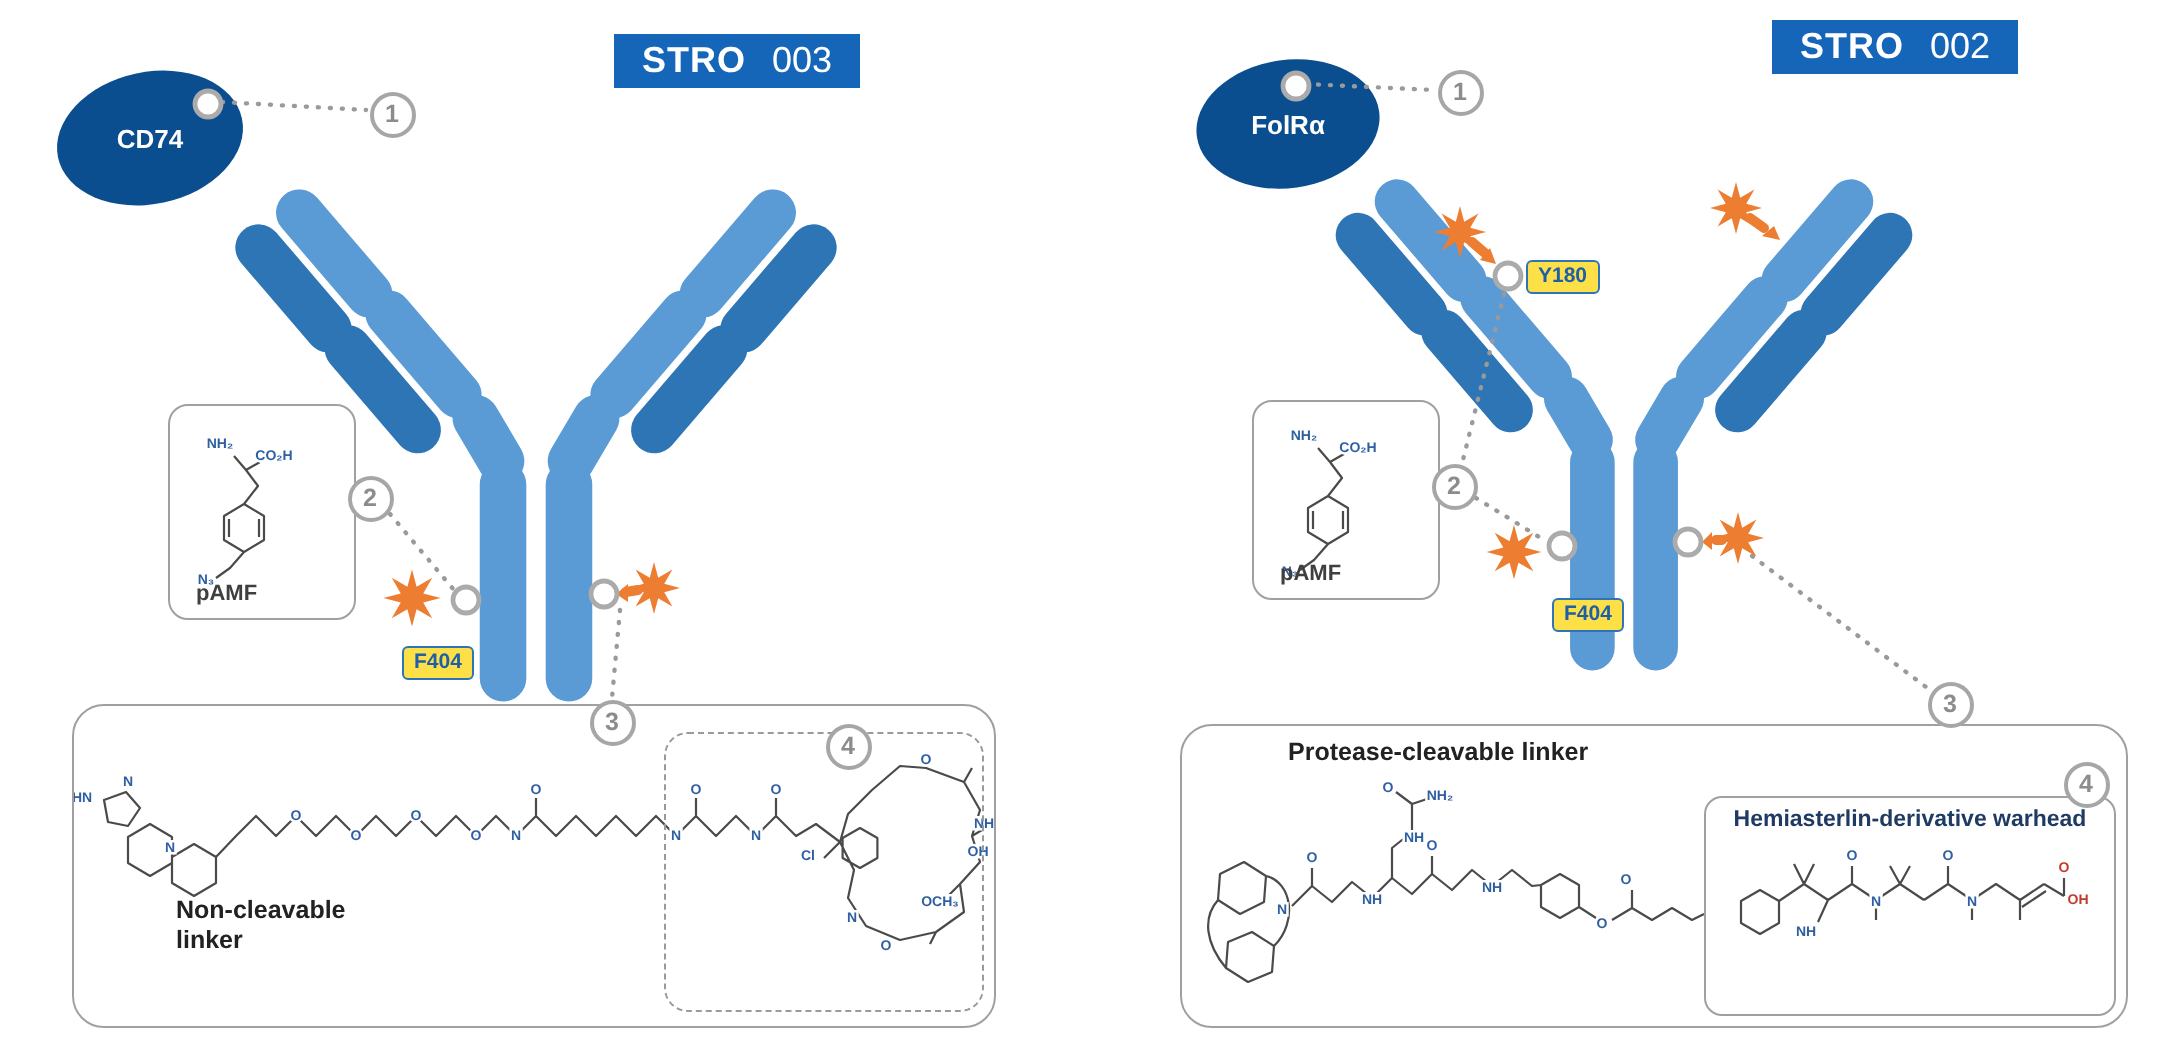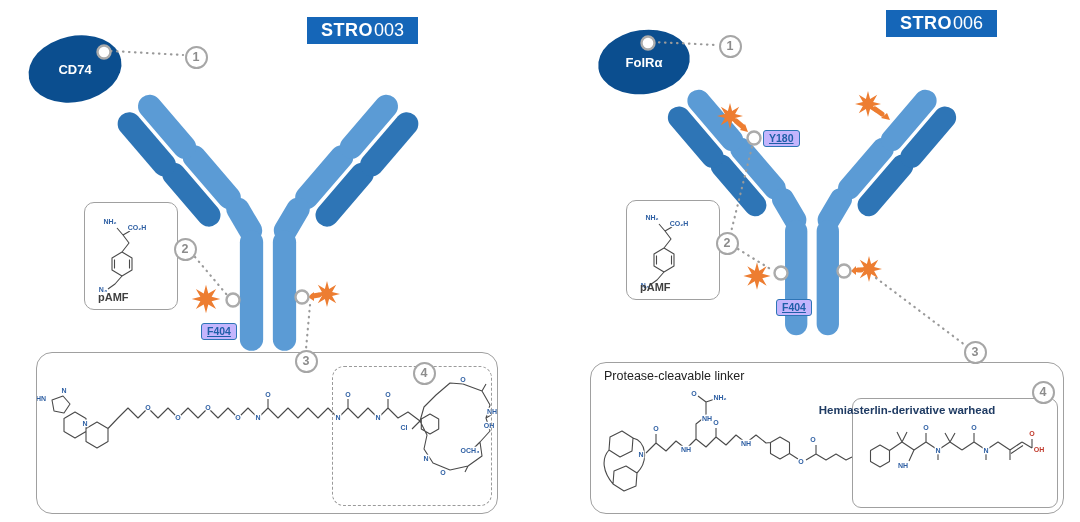--- a/index.html
+++ b/index.html
@@ -20,36 +20,36 @@
   .tailline{stroke:var(--orange);stroke-width:5;stroke-linecap:round}
   .tailtri{fill:var(--orange)}
   .bond{stroke:var(--bond-gray);stroke-width:1.1;fill:none;stroke-linejoin:round}
   .atom{font-size:7px;font-weight:bold;fill:var(--atom-blue);paint-order:stroke;stroke:#fff;
         stroke-width:2.5px;font-family:"Liberation Sans",sans-serif;}
   .atom.red{fill:var(--atom-red)}
   .antigen-ellipse{fill:var(--antigen-navy)}
   .antigen-text{fill:#fff;font-weight:bold;font-size:13px;text-anchor:middle;
         font-family:"Liberation Sans",sans-serif}
   .badge{position:absolute;height:27px;background:var(--badge-blue);color:#fff;display:flex;
-        align-items:center;justify-content:center;gap:1px;padding:0 14px;font-size:18px;}
+        align-items:center;justify-content:center;gap:13px;padding:0 14px;font-size:18px;}
   .badge .brand{font-weight:bold;letter-spacing:.5px}
   .badge .num{font-weight:normal}
   .marker{position:absolute;width:23px;height:23px;border-radius:50%;border:2px solid #A6A6A6;
         background:#fff;color:var(--marker-gray);font-size:12.5px;font-weight:bold;display:flex;
         align-items:center;justify-content:center;box-sizing:border-box;z-index:4;}
-  .site-label{position:absolute;background:#c4b5fd;border:1.5px solid var(--ab-dark);
+  .site-label{position:absolute;background:#fde047;border:1.5px solid var(--ab-dark);
         color:var(--site-blue);border-radius:3px;font-size:10.5px;font-weight:bold;
-        padding:1px 5px;line-height:13px;z-index:3;text-decoration:underline;}
+        padding:1px 5px;line-height:13px;z-index:3;}
   .box{position:absolute;border:1.5px solid #A0A0A0;border-radius:16px;box-sizing:border-box;z-index:2;}
   .pamf-box{border-radius:10px;}
   .dashed-box{position:absolute;border:1.8px dashed #9A9A9A;border-radius:12px;box-sizing:border-box;z-index:2;}
   .inner-box{position:absolute;border:1.5px solid #A0A0A0;border-radius:9px;box-sizing:border-box;z-index:2;}
   .pamf-label{position:absolute;font-size:11px;font-weight:bold;color:#3F3F3F;z-index:3;text-align:right;}
-  .struct-label{position:absolute;font-size:12.5px;font-weight:normal;color:var(--label-dark);
-        line-height:15px;z-index:3;}
+  .struct-label{position:absolute;font-size:12.5px;font-weight:bold;color:var(--label-dark);
+        line-height:15px;z-index:3;margin-left:40px;}
   .struct-label.center{text-align:center;}
   .warhead-title{position:absolute;font-size:11.5px;font-weight:bold;color:var(--warhead-navy);
         text-align:center;z-index:3;}
 </style>
 </head>
 <body>
 
 <div class="canvas">
 
   <svg class="art" width="1080" height="522" viewBox="0 0 1080 522">
@@ -229,41 +229,45 @@
   </div>
 
   <div class="box pamf-box" style="left:84px;top:202px;width:94px;height:108px;"></div>
   <div class="pamf-label" style="left:98px;top:291px;">pAMF</div>
 
   <div class="site-label" style="left:201px;top:323px;">F404</div>
 
   <div class="box" style="left:36px;top:352px;width:462px;height:162px;"></div>
   <div class="dashed-box" style="left:332px;top:366px;width:160px;height:140px;"></div>
 
+  <div class="struct-label" style="left:48px;top:448px;">
+    <span style="display:block">Non-cleavable</span>
+    <span style="display:block">linker</span>
+  </div>
 
   <div class="marker" style="left:184.5px;top:45.5px;">1</div>
   <div class="marker" style="left:173.5px;top:237.5px;">2</div>
   <div class="marker" style="left:294.5px;top:349.5px;">3</div>
   <div class="marker" style="left:412.5px;top:361.5px;">4</div>
 
   <div class="badge" style="left:886px;top:10px;">
     <span class="brand">STRO</span>
-    <span class="num">006</span>
+    <span class="num">002</span>
   </div>
 
   <div class="box pamf-box" style="left:626px;top:200px;width:94px;height:100px;"></div>
   <div class="pamf-label" style="left:640px;top:281px;">pAMF</div>
 
   <div class="site-label" style="left:763px;top:130px;">Y180</div>
   <div class="site-label" style="left:776px;top:299px;">F404</div>
 
   <div class="box" style="left:590px;top:362px;width:474px;height:152px;"></div>
   <div class="inner-box" style="left:852px;top:398px;width:206px;height:110px;"></div>
 
   <div class="struct-label" style="left:604px;top:369px;">Protease-cleavable linker</div>
-  <div class="warhead-title" style="left:808px;top:404px;width:198px;">Hemiasterlin-derivative warhead</div>
+  <div class="warhead-title" style="left:856px;top:404px;width:198px;">Hemiasterlin-derivative warhead</div>
 
   <div class="marker" style="left:718.5px;top:34.5px;">1</div>
   <div class="marker" style="left:715.5px;top:231.5px;">2</div>
   <div class="marker" style="left:963.5px;top:340.5px;">3</div>
   <div class="marker" style="left:1031.5px;top:380.5px;">4</div>
 
 </div>
 
 </body></html>

